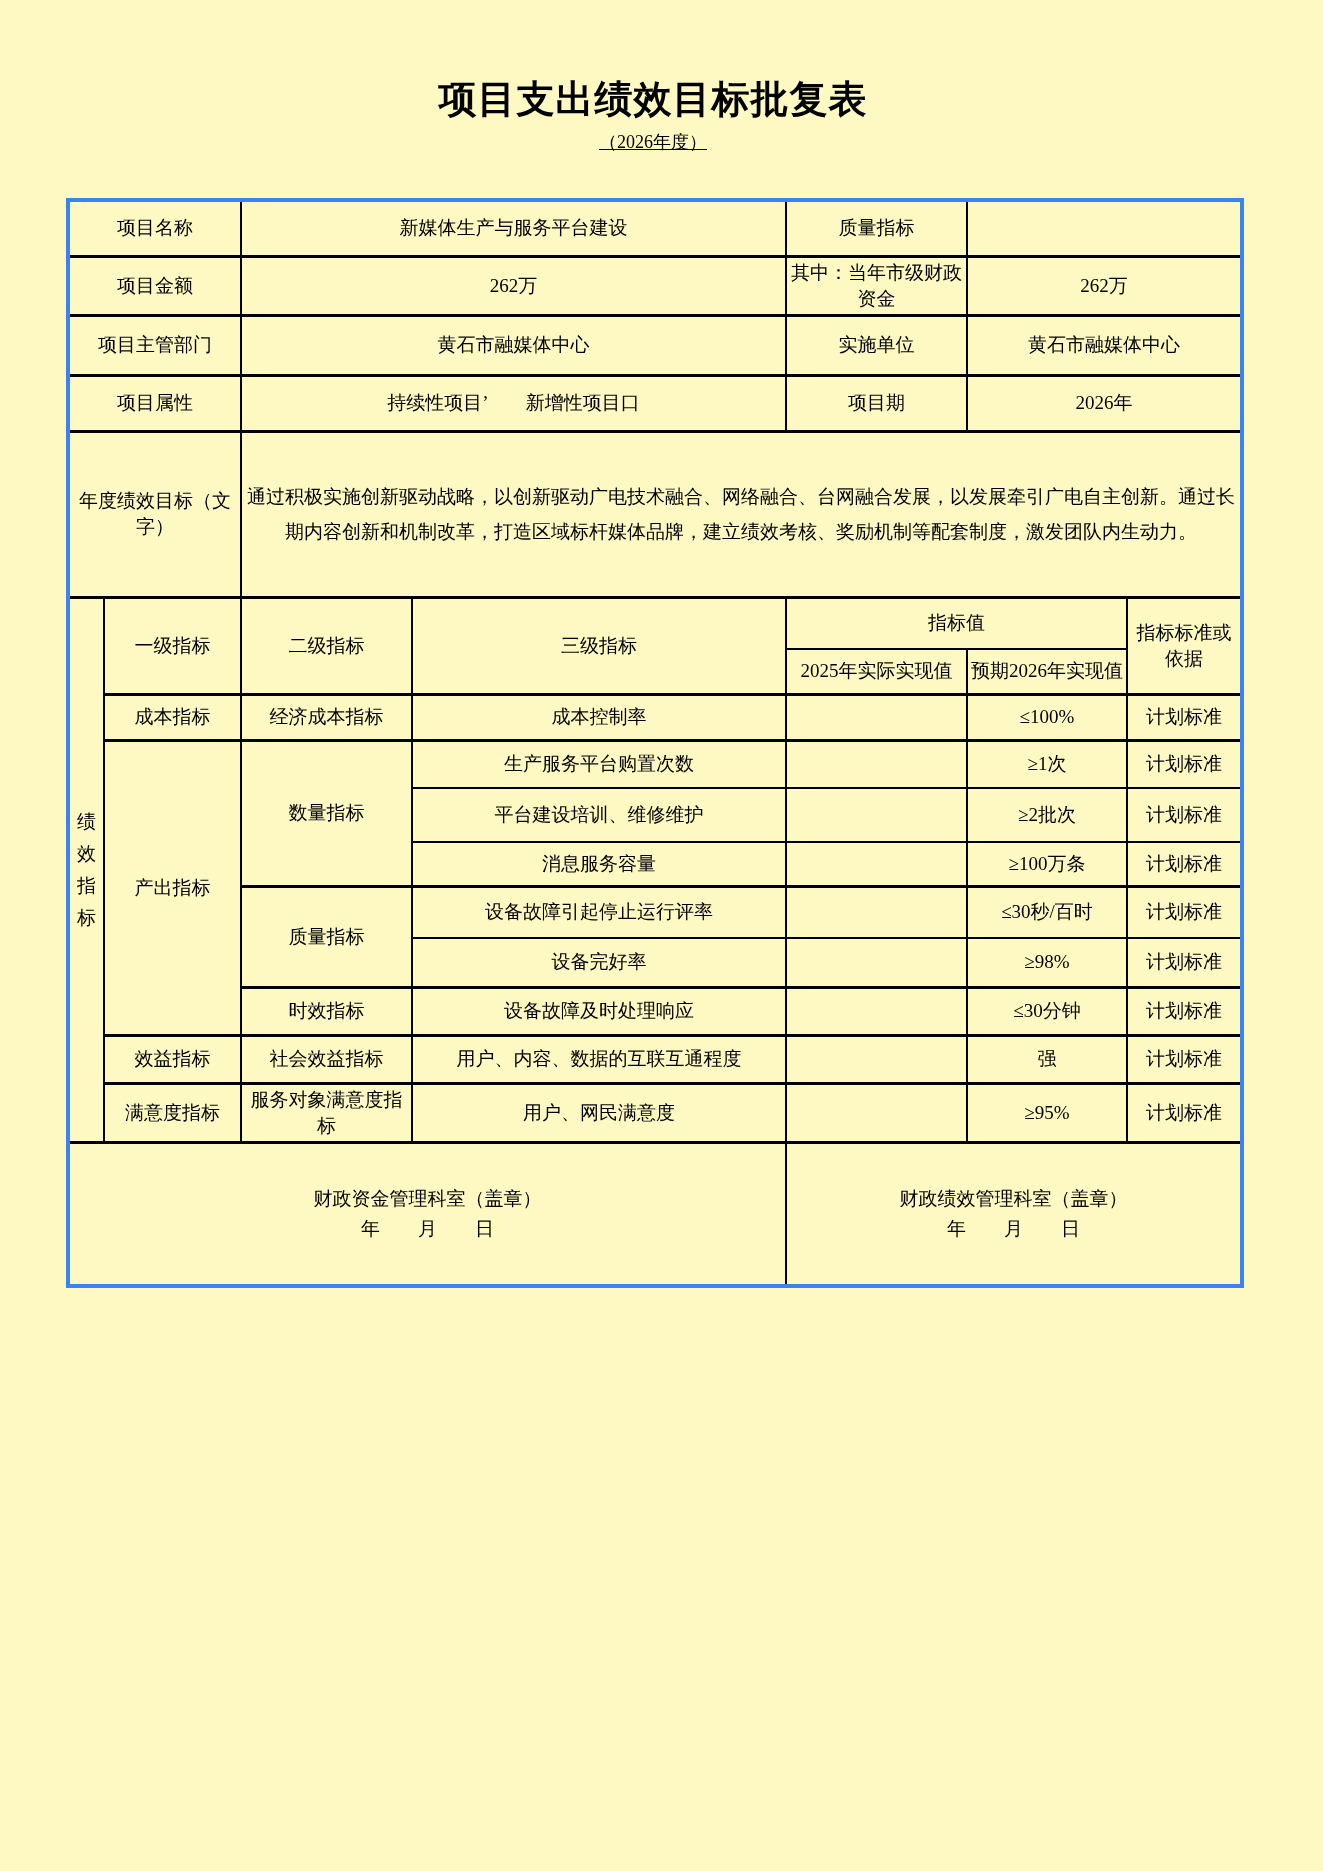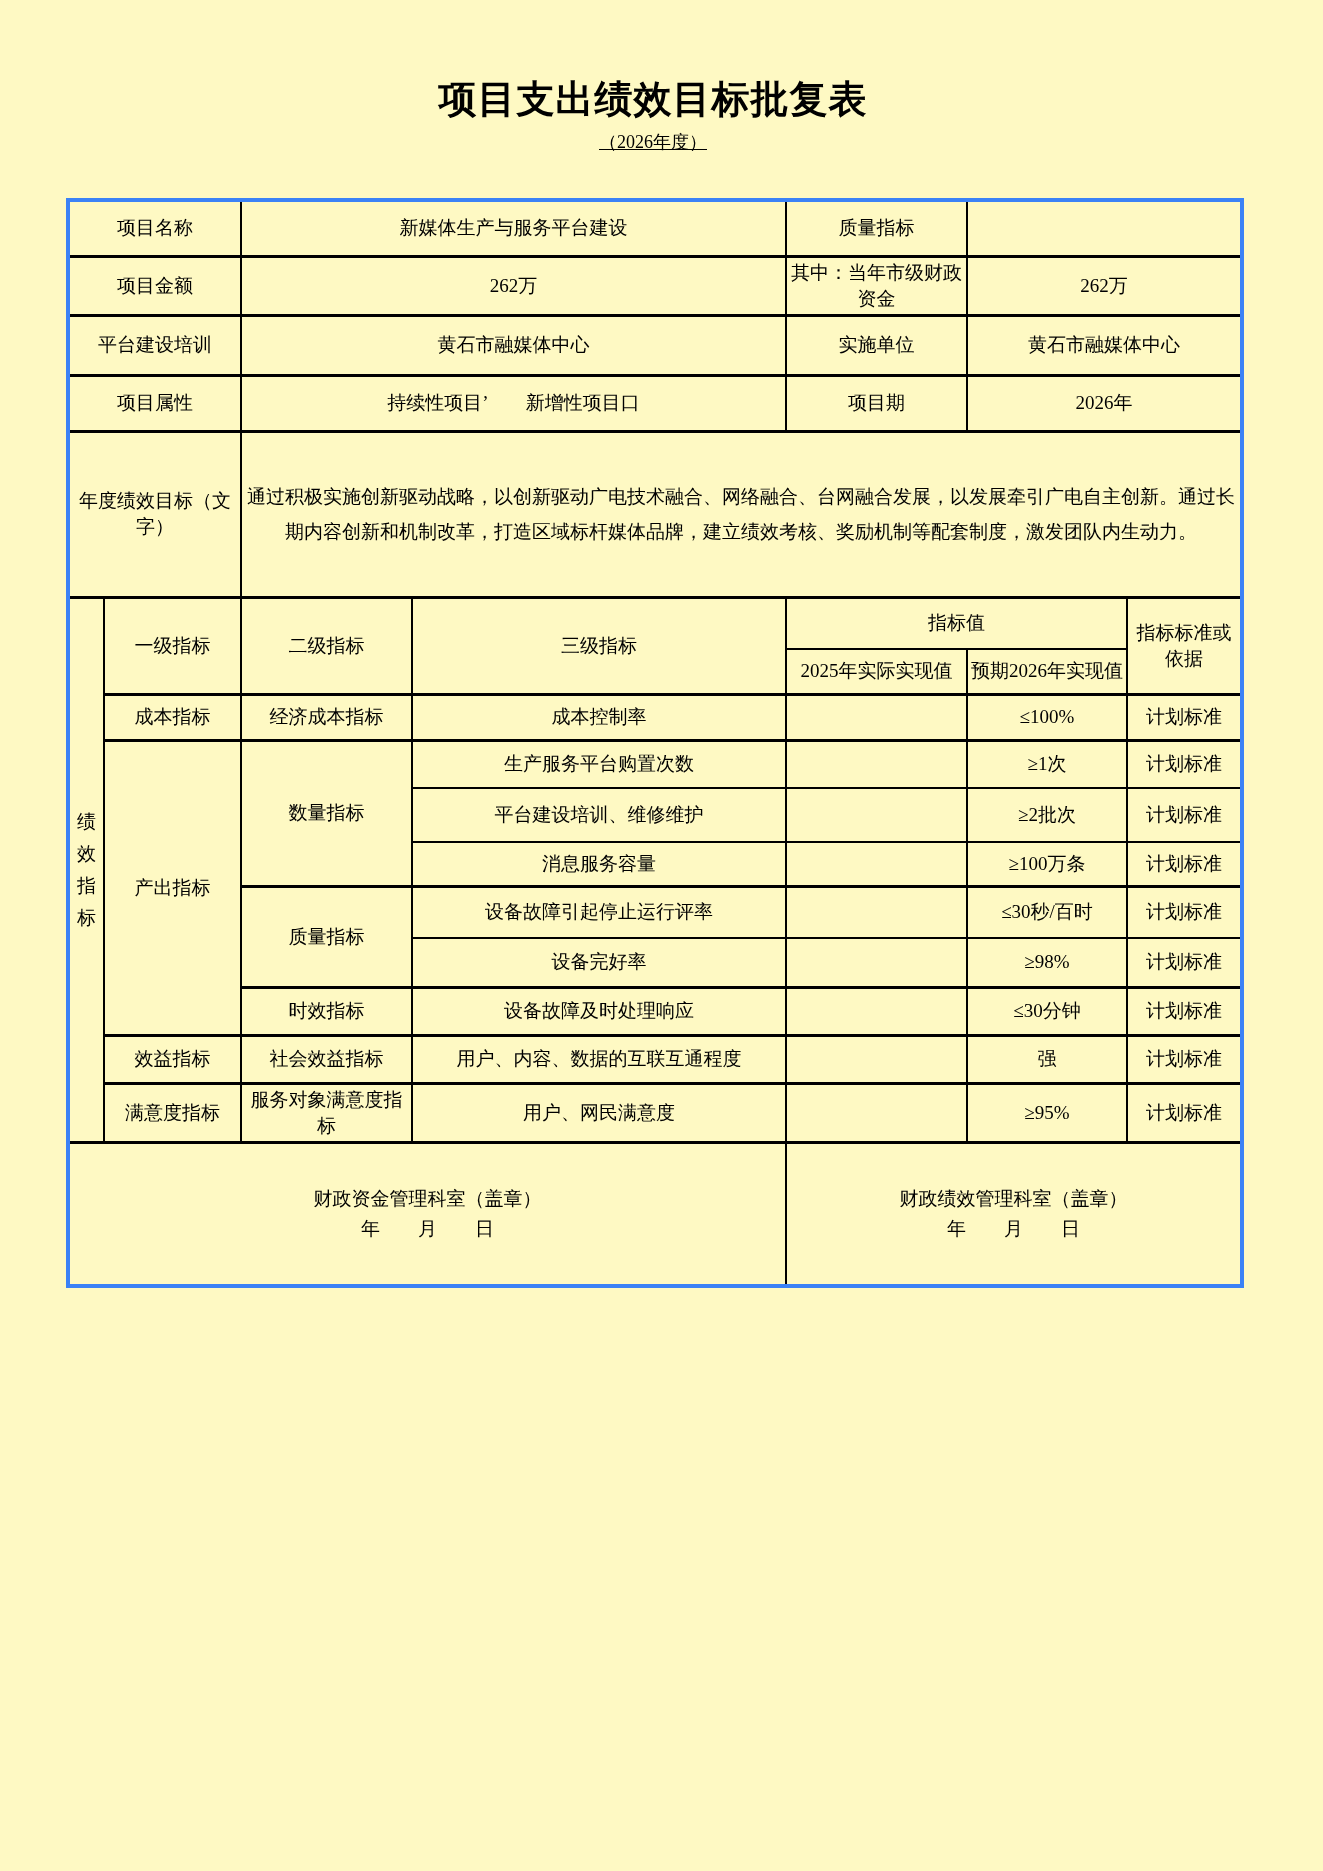--- a/index.html
+++ b/index.html
@@ -76,21 +76,21 @@
     </tr>
 
     <tr style="height:57px" class="hthick">
       <td colspan="2">项目金额</td>
       <td colspan="2">262万</td>
       <td>其中：当年市级财政资金</td>
       <td colspan="2">262万</td>
     </tr>
 
     <tr style="height:60px" class="hthick">
-      <td colspan="2">平台建设培训</td>
+      <td colspan="2">项目主管部门</td>
       <td colspan="2">黄石市融媒体中心</td>
       <td>实施单位</td>
       <td colspan="2">黄石市融媒体中心</td>
     </tr>
 
     <tr style="height:56px" class="hthick">
       <td colspan="2">项目属性</td>
       <td colspan="2">持续性项目’　　新增性项目口</td>
       <td>项目期</td>
       <td colspan="2">2026年</td>

